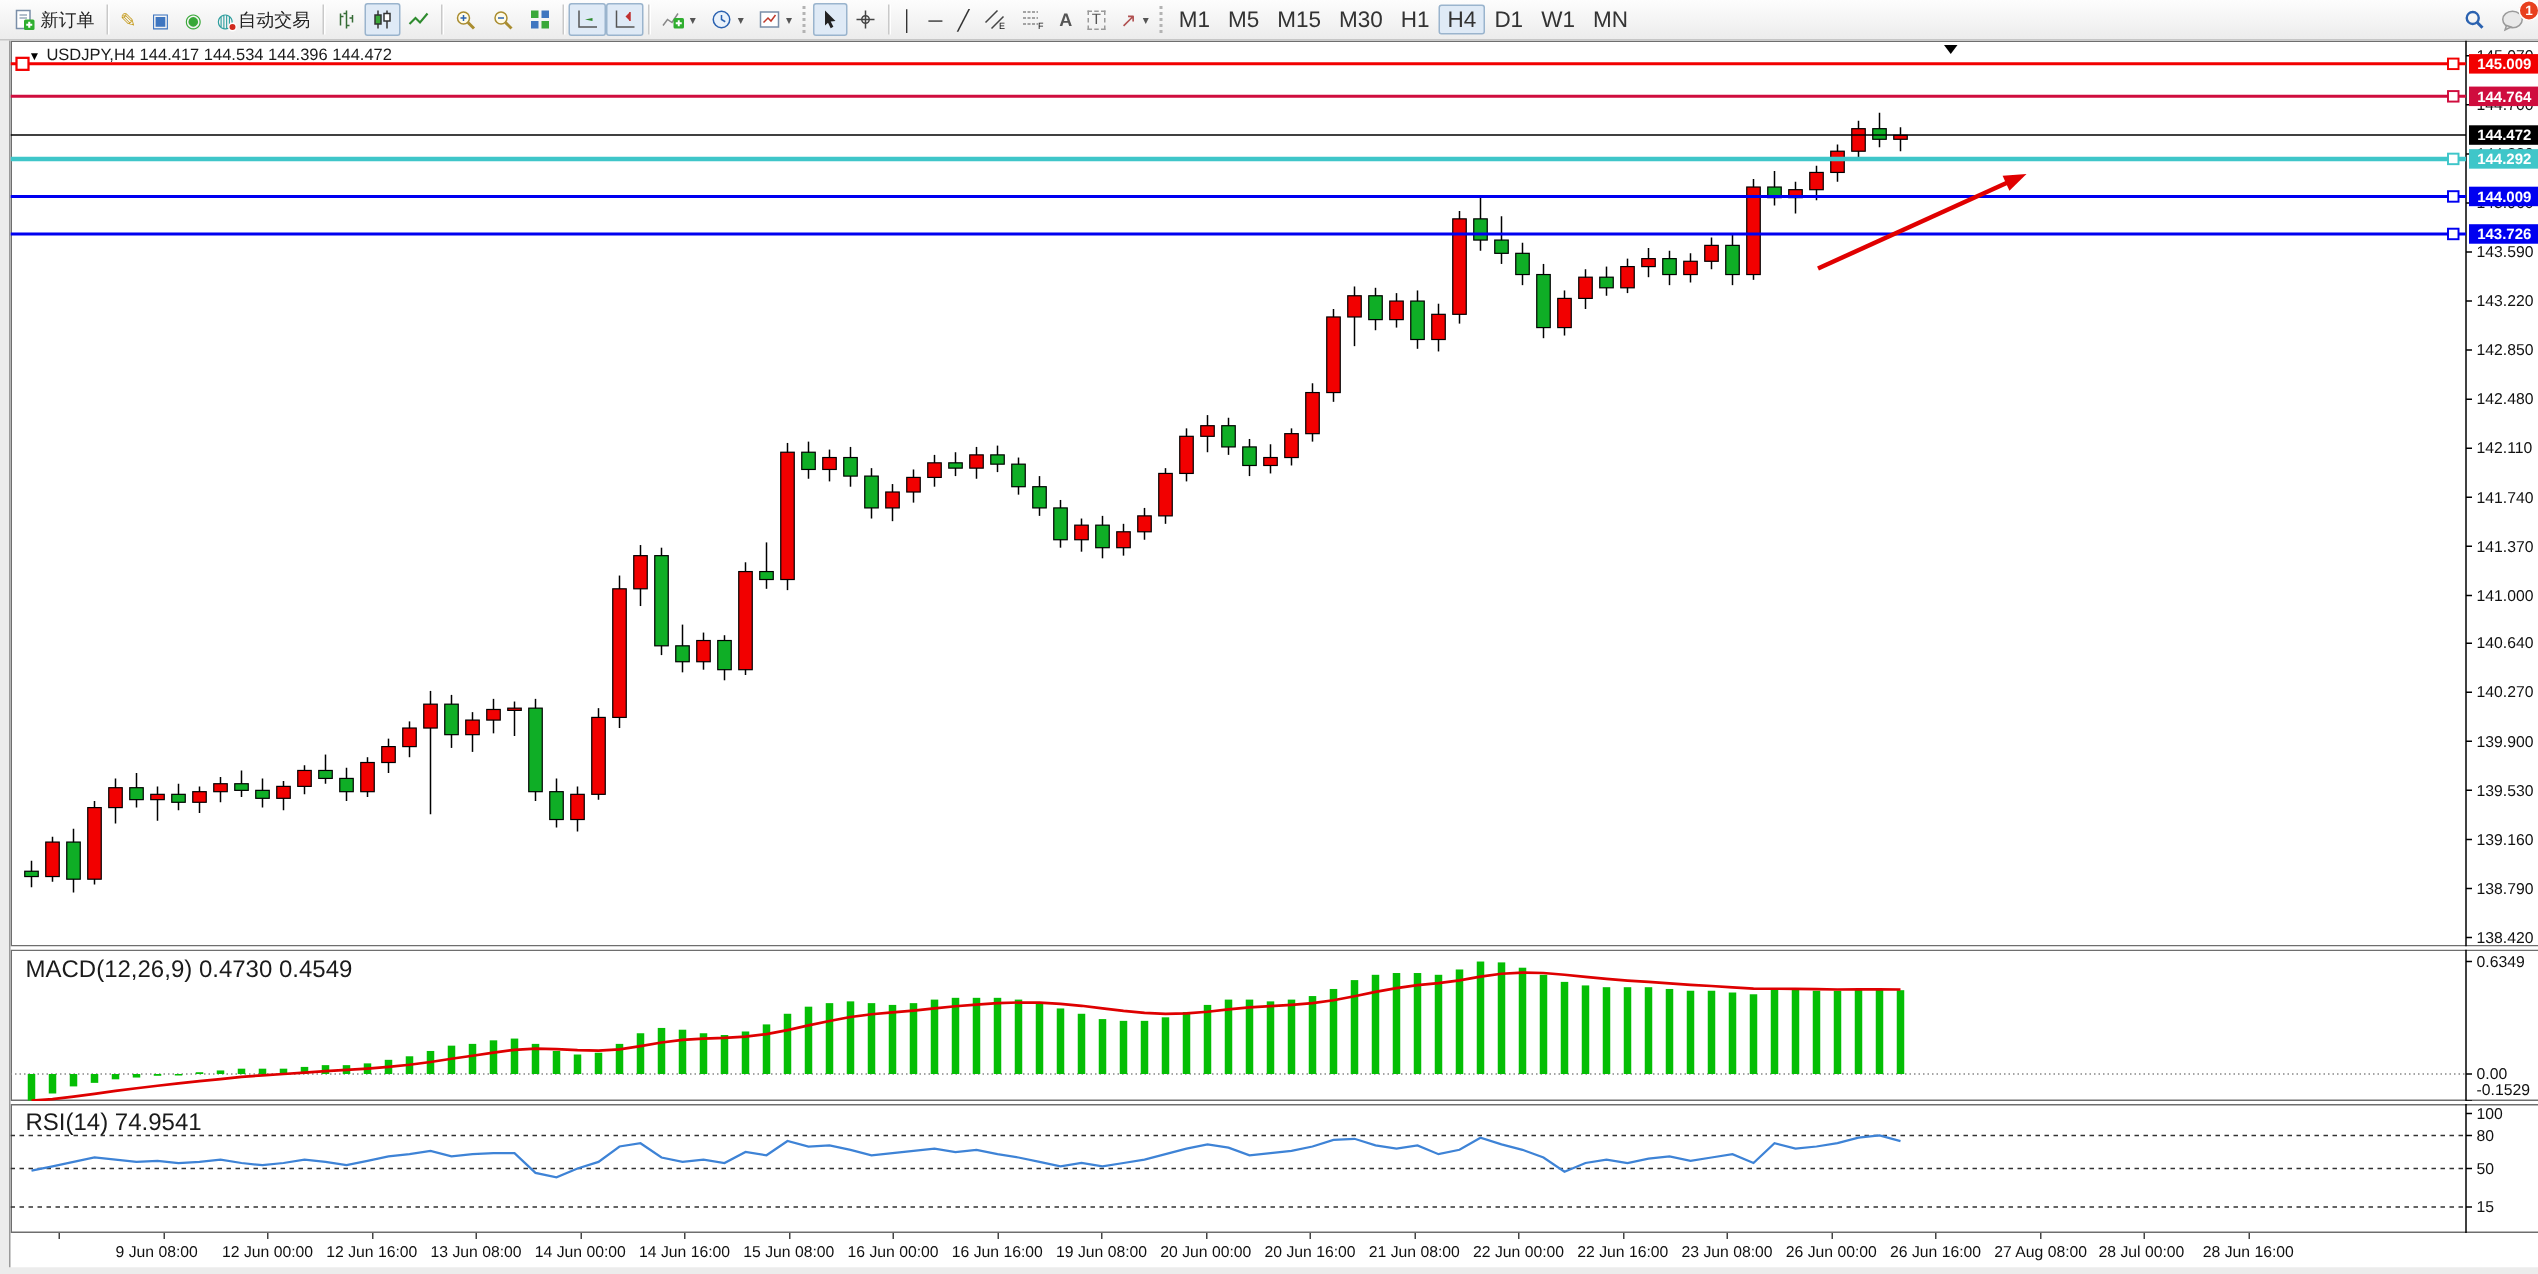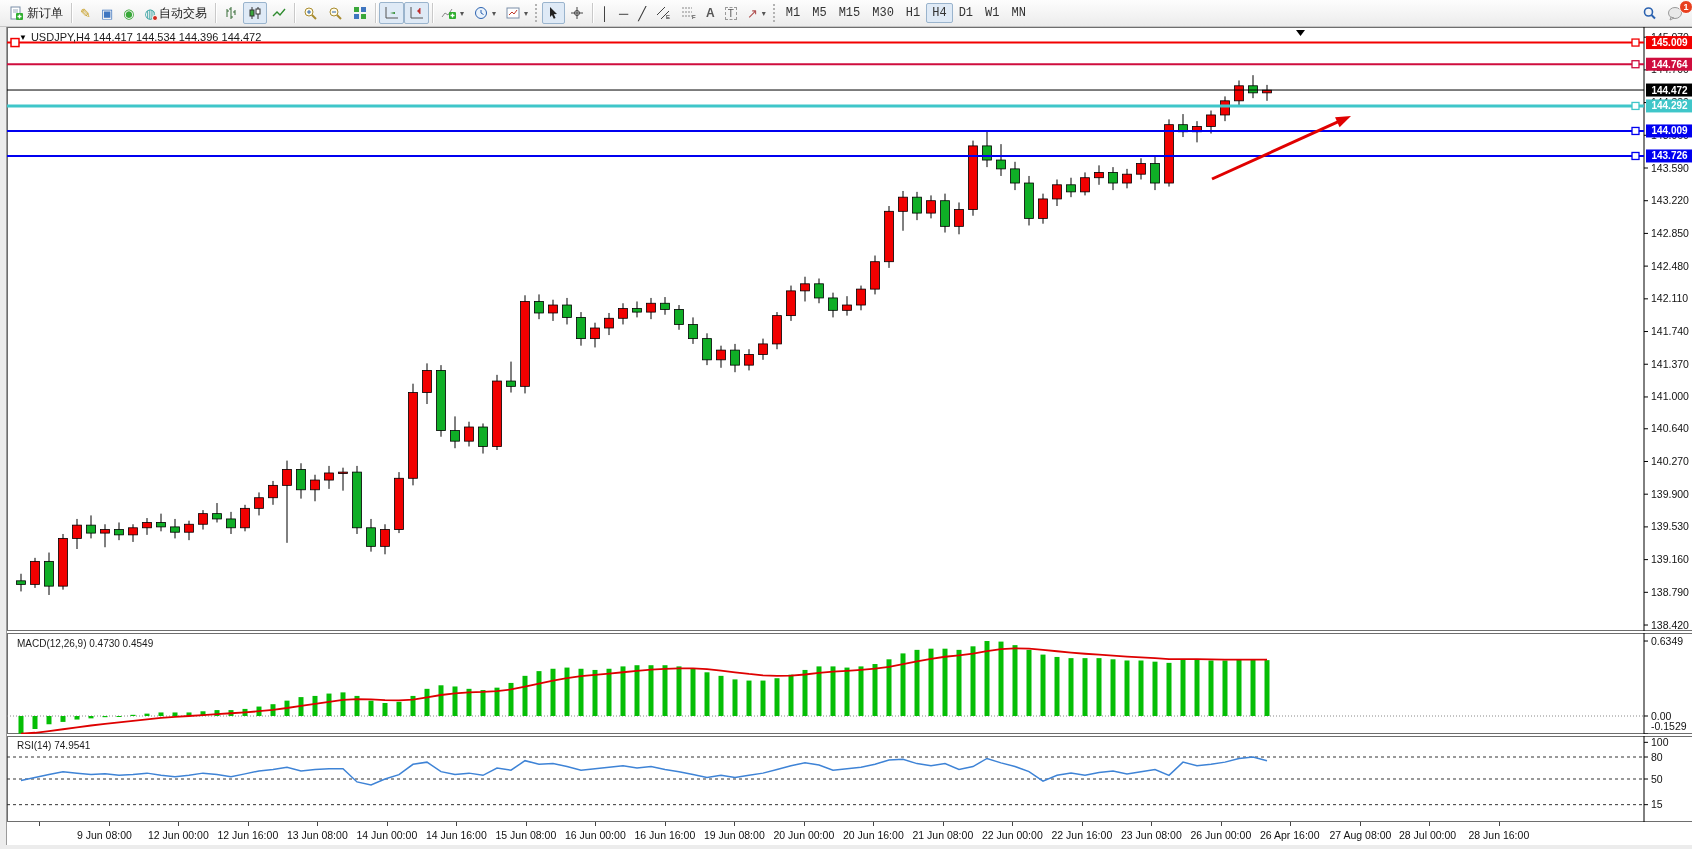--- a/index.html
+++ b/index.html
@@ -9,37 +9,37 @@
   .tb { display:flex; align-items:center; height:27px; padding:0 4px;
         background:linear-gradient(#fdfdfd,#ececec); border-bottom:1px solid #c6c6c6;
         font-size:12px; color:#222;justify-content:flex-end; }
   .tb-btn { display:inline-flex; align-items:center; gap:3px; height:22px; padding:0 4px;
             border:1px solid transparent; border-radius:2px; white-space:nowrap; cursor:default; }
   .tb-btn.pressed { border-color:#9ab4cd; background:#dfeaf6; }
   .sep { width:1px; height:20px; background:#c9c9c9; margin:0 3px; box-shadow:1px 0 0 #fff; }
   .handle { width:3px; height:18px; border-left:2px dotted #b3b3b3; margin:0 4px 0 2px; }
   .glyph { font-size:13px; line-height:1; }
   .caret { font-size:8px; color:#555; margin-left:1px; }
-  .tf { font-size:12px; padding:0 5px; height:20px; color:#333;font-family:Liberation Mono, monospace; }
+  .tf { font-size:15px; padding:0 5px; height:20px; color:#333; }
   .right-cluster { margin-left:auto; display:flex; align-items:center; }
   .chat-wrap { position:relative; }
   .badge { position:absolute; top:-3px; right:-6px; width:14px; height:14px; border-radius:50%;
            background:#e8401f; color:#fff; font-size:9px; font-weight:bold;
            display:flex; align-items:center; justify-content:center; border:1px solid #fff; }
   
   .chart-window { position:absolute; left:6px; top:27px; width:1686px; height:818px;
                   background:#fff; border-left:1px solid #9a9a9a; }
   .panel-svg { position:absolute; left:0; }
   #main-svg  { top:0;    height:604px; }
   #macd-svg  { top:606px; height:101px; }
   #rsi-svg   { top:709px; height:86px; }
   .chart-title { position:absolute; left:12px; top:4px; font-size:11px; color:#1b1b1b;
                  display:flex; align-items:center; gap:4px; z-index:5; }
   .ctx-marker { font-size:8px; color:#000; }
-  .ind-label { position:absolute; left:10px; font-size:10px; color:#1b1b1b; z-index:5; }
+  .ind-label { position:absolute; left:10px; font-size:16px; color:#1b1b1b; z-index:5; }
   #macd-label { top:611px; }
   #rsi-label  { top:713px; }
   .time-axis { position:absolute; left:0; top:795px; width:1686px; height:23px; }
   .time-label { position:absolute; top:7px; font-size:10.5px; color:#111; white-space:nowrap; }
   .time-label.date { font-weight:bold; }
   .time-tick { position:absolute; top:0; width:1px; height:4px; background:#444; }
   svg text { font-family:"Liberation Sans",sans-serif; font-size:10.5px; fill:#111; }
   svg text.box-label { font-size:10px; font-weight:bold; fill:#fff; }
   .bottom-strip { position:absolute; left:0; top:845px; width:1692px; height:4px; background:#ececec; }
 </style>
@@ -649,21 +649,21 @@
       <span class="time-label" style="left: 905.5px;">21 Jun 08:00</span>
       <div class="time-tick" style="left: 935.5px;"></div>
       <span class="time-label" style="left: 975px;">22 Jun 00:00</span>
       <div class="time-tick" style="left: 1005px;"></div>
       <span class="time-label" style="left: 1044.5px;">22 Jun 16:00</span>
       <div class="time-tick" style="left: 1074.5px;"></div>
       <span class="time-label" style="left: 1114px;">23 Jun 08:00</span>
       <div class="time-tick" style="left: 1144px;"></div>
       <span class="time-label" style="left: 1183.5px;">26 Jun 00:00</span>
       <div class="time-tick" style="left: 1213.5px;"></div>
-      <span class="time-label" style="left: 1253px;">26 Apr 16:00</span>
+      <span class="time-label" style="left: 1253px;">26 Jun 16:00</span>
       <div class="time-tick" style="left: 1283px;"></div>
       <span class="time-label" style="left: 1322.5px;">27 Aug 08:00</span>
       <div class="time-tick" style="left: 1352.5px;"></div>
       <span class="time-label" style="left: 1392px;">28 Jul 00:00</span>
       <div class="time-tick" style="left: 1422px;"></div>
       <span class="time-label" style="left: 1461.5px;">28 Jun 16:00</span>
       <div class="time-tick" style="left: 1491.5px;"></div>
     </div>
 </div>
 <div class="bottom-strip"></div>

